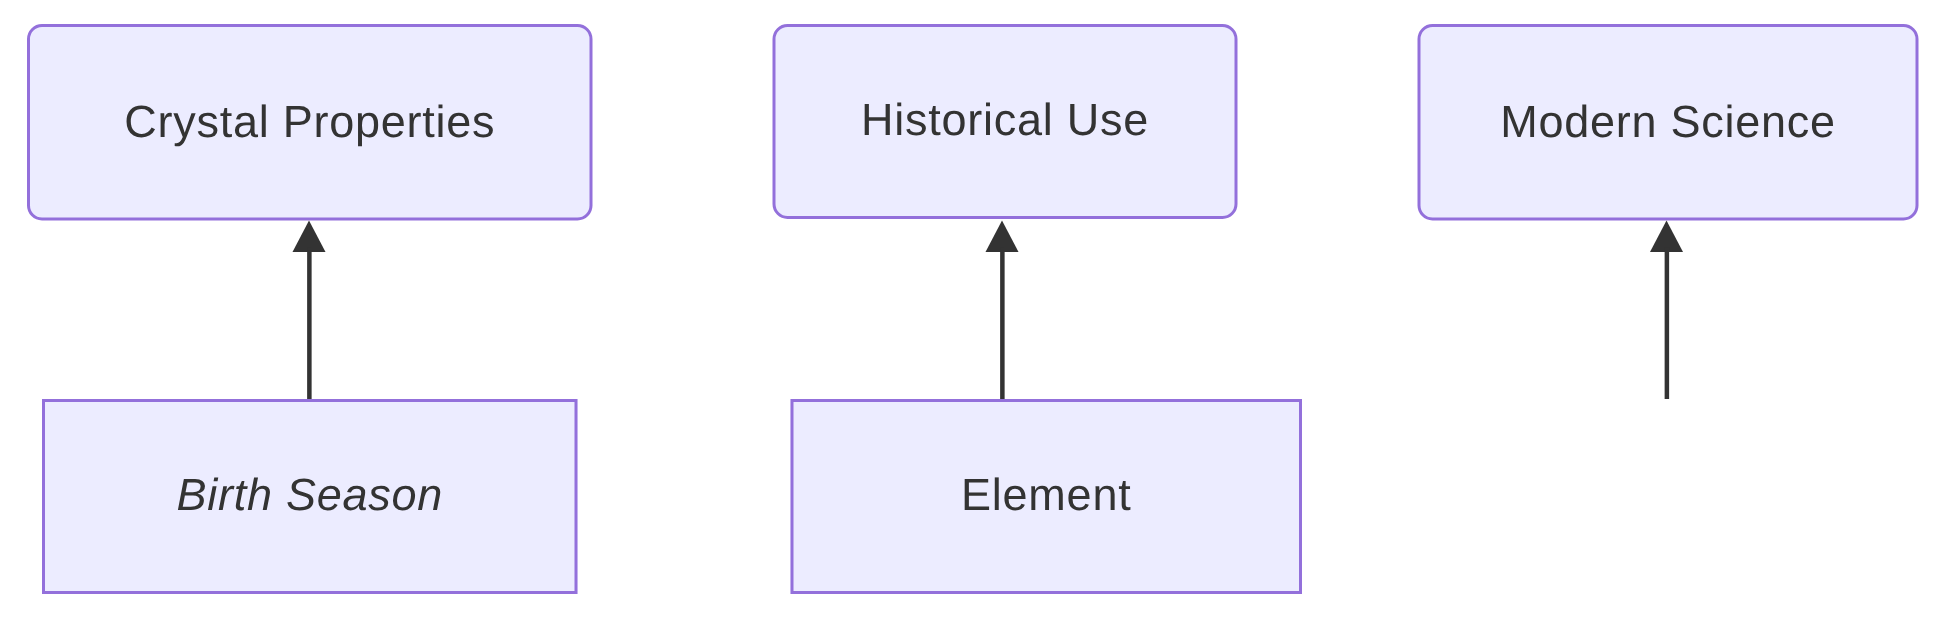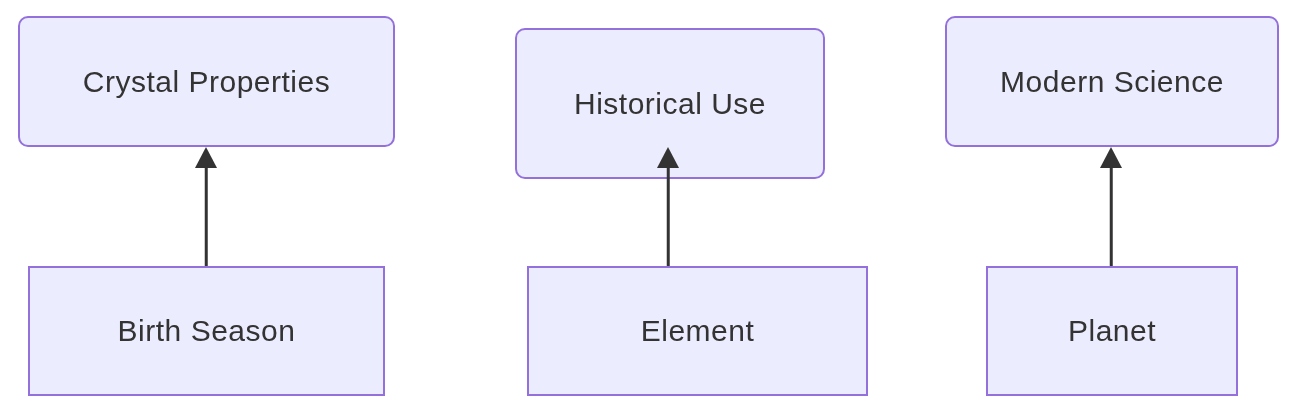--- a/index.html
+++ b/index.html
@@ -51,23 +51,23 @@
     position: absolute;
     top: 18px;
     bottom: 0;
     left: 50%;
     transform: translateX(-50%);
     width: 2.5px;
     background: var(--arrow);
   }
   
   #node-crystal-properties { left: 18px;  top: 16px;  width: 377px; height: 131px; }
-  #node-historical-use     { left: 515px; top: 16px;  width: 310px; height: 151px; margin-top: 12px; }
+  #node-historical-use     { left: 515px; top: 16px;  width: 310px; height: 130px; }
   #node-modern-science     { left: 945px; top: 16px;  width: 334px; height: 131px; }
-  #node-birth-season       { left: 28px;  top: 266px; width: 357px; height: 130px; }
+  #node-birth-season       { left: 28px;  top: 266px; width: 357px; height: 130px; font-style: italic; }
   #node-element            { left: 527px; top: 266px; width: 341px; height: 130px; }
   #node-planet             { left: 986px; top: 266px; width: 252px; height: 130px; }
   #edge-1 { left: 195px;  top: 147px; width: 22px; height: 119px; }
   #edge-2 { left: 657px;  top: 147px; width: 22px; height: 119px; }
   #edge-3 { left: 1100px; top: 147px; width: 22px; height: 119px; }
 </style>
 </head>
 <body>
 
 <div class="canvas">
@@ -85,23 +85,20 @@
   </div>
 
   <div class="node rect" id="node-birth-season">
     <span class="node-label">Birth Season</span>
   </div>
 
   <div class="node rect" id="node-element">
     <span class="node-label">Element</span>
   </div>
 
-  <div class="node rect" id="node-planet">
-    <span class="node-label">Planet</span>
-  </div>
 
   <div class="edge" id="edge-1">
     <div class="arrowhead"></div>
     <div class="arrowline"></div>
   </div>
 
   <div class="edge" id="edge-2">
     <div class="arrowhead"></div>
     <div class="arrowline"></div>
   </div>

